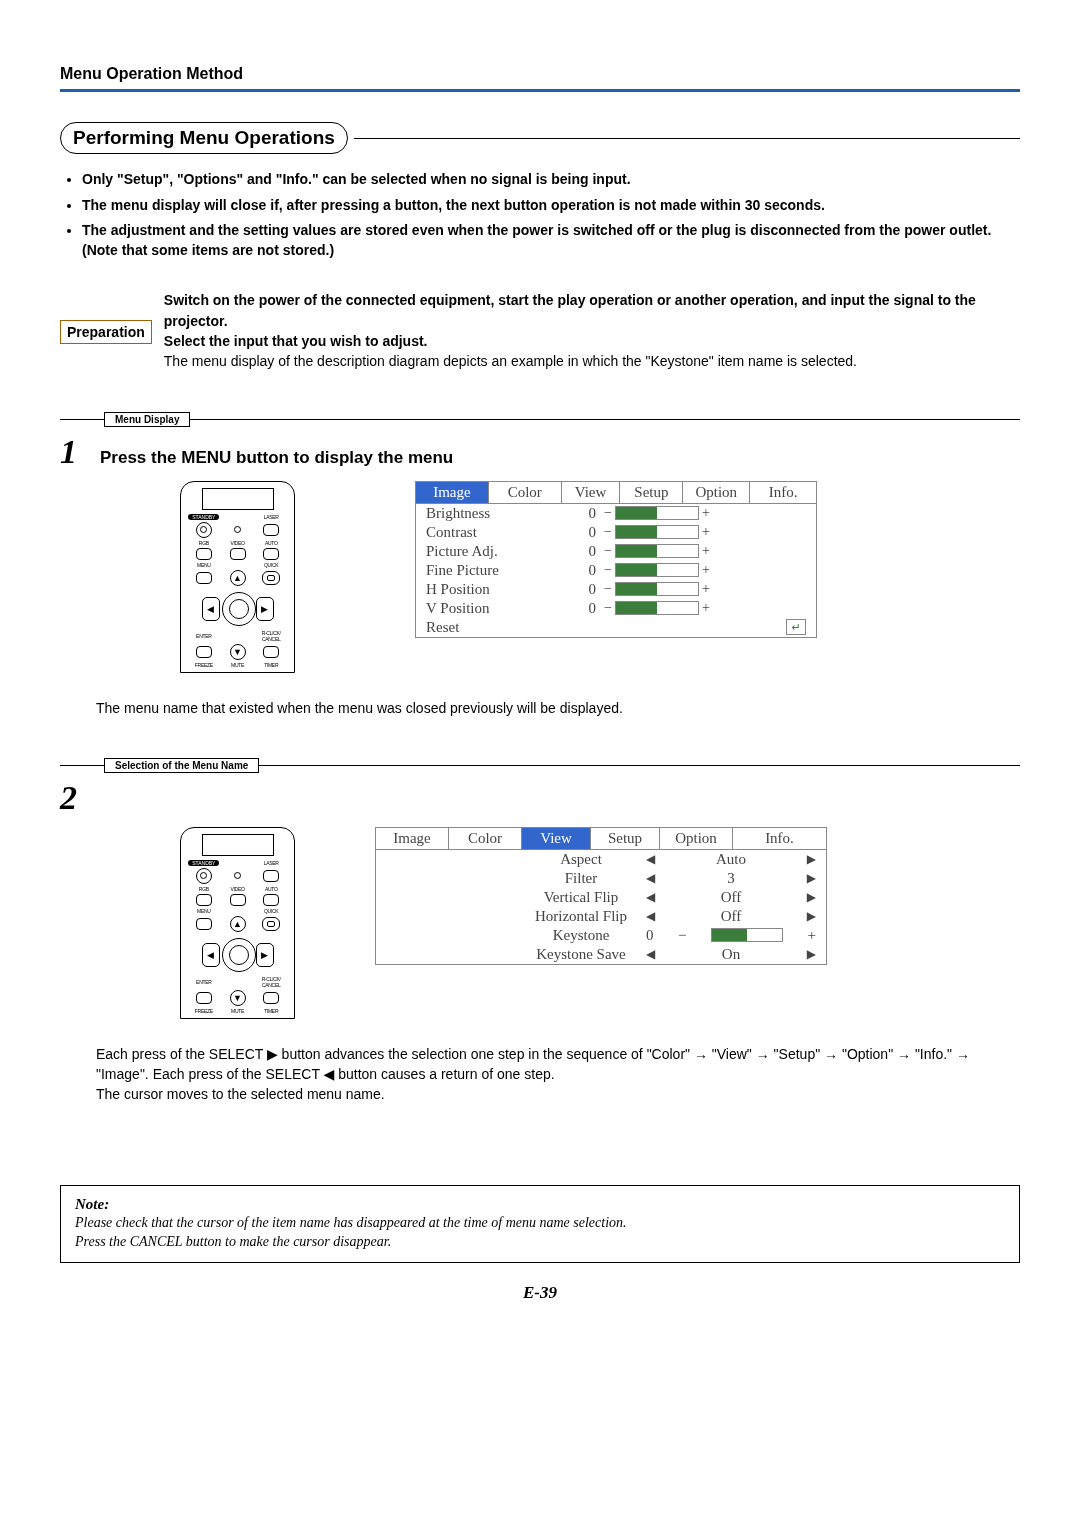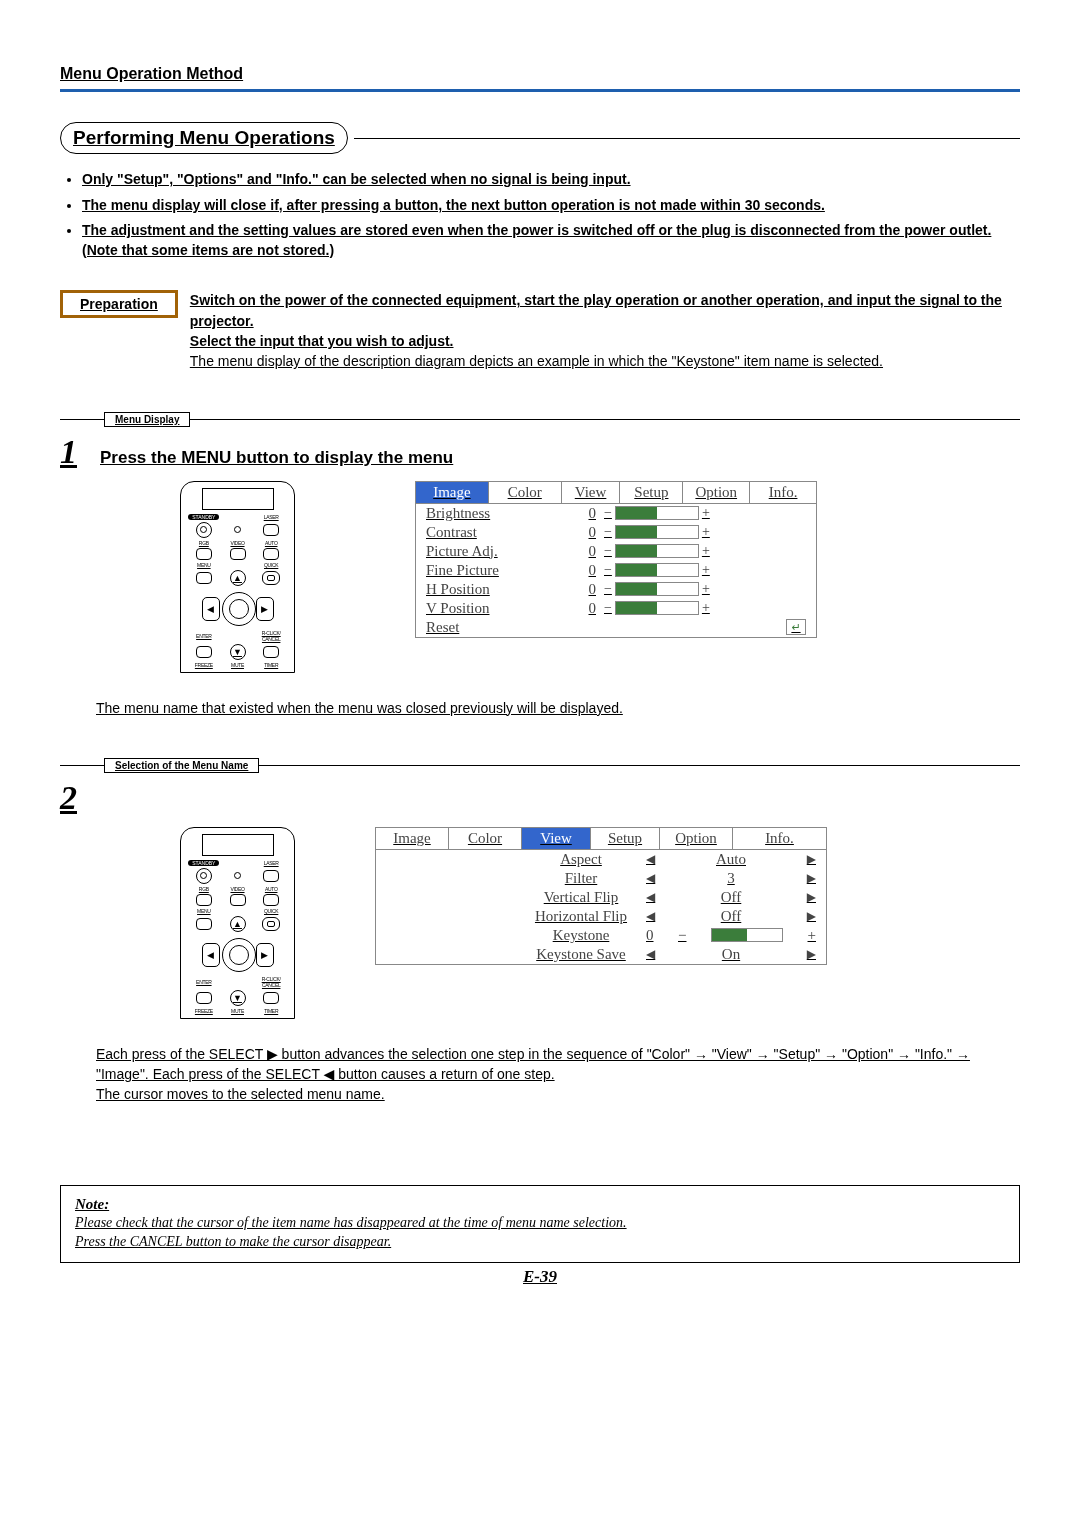--- a/index.html
+++ b/index.html
@@ -7,21 +7,20 @@
     font-family: Arial, Helvetica, sans-serif;
     font-size: 14px;
     color: #000;
     background: #fff;
   }
   .page {
     width: 1080px;
     margin: 0 auto;
     padding: 65px 60px 40px 60px;
     box-sizing: border-box;
-    text-decoration: underline;
   }
   .header-line {
     font-weight: bold;
     font-size: 16px;
     padding-bottom: 6px;
     border-bottom: 3px solid #1e5fae;
     margin-bottom: 30px;
   }
   .section-title-box {
     display: inline-block;
@@ -49,25 +48,26 @@
     font-weight: bold;
     margin-bottom: 6px;
     line-height: 1.4;
   }
   .prep-row {
     display: flex;
     align-items: flex-start;
     margin-bottom: 40px;
   }
   .prep-label {
-    border: 3px solid #a16207;
-    padding: 3px 17px;
+    border: 1px solid #a16207;
+    padding: 3px 6px;
     font-weight: bold;
     font-size: 14px;
     flex-shrink: 0;
+    margin-top: 30px;
   }
   .prep-body {
     padding-left: 12px;
     line-height: 1.45;
   }
   .subsection-row {
     display: flex;
     align-items: center;
     margin-bottom: 8px;
   }
@@ -218,21 +218,21 @@
   .tri{ font-size:12px;}
   .note-box {
     border:1px solid #000;
     padding:10px 14px;
     margin-top:80px;
   }
   .note-box .nt{ font-weight:bold; font-style:italic; font-family:"Times New Roman",serif; font-size:15px;}
   .note-box .nb{ font-style:italic; font-family:"Times New Roman",serif; font-size:14px; line-height:1.4;}
   .page-num {
     text-align:center; font-style:italic; font-weight:bold; font-family:"Times New Roman",serif;
-    font-size:17px; margin-top:4px;
+    font-size:17px; margin-top:20px;
   }
   .body-text { padding-left:36px; line-height:1.45; margin-bottom:40px;}
 </style>
 </head>
 <body>
 
 <div class="page">
 
   <div class="header-line">Menu Operation Method</div>
 

